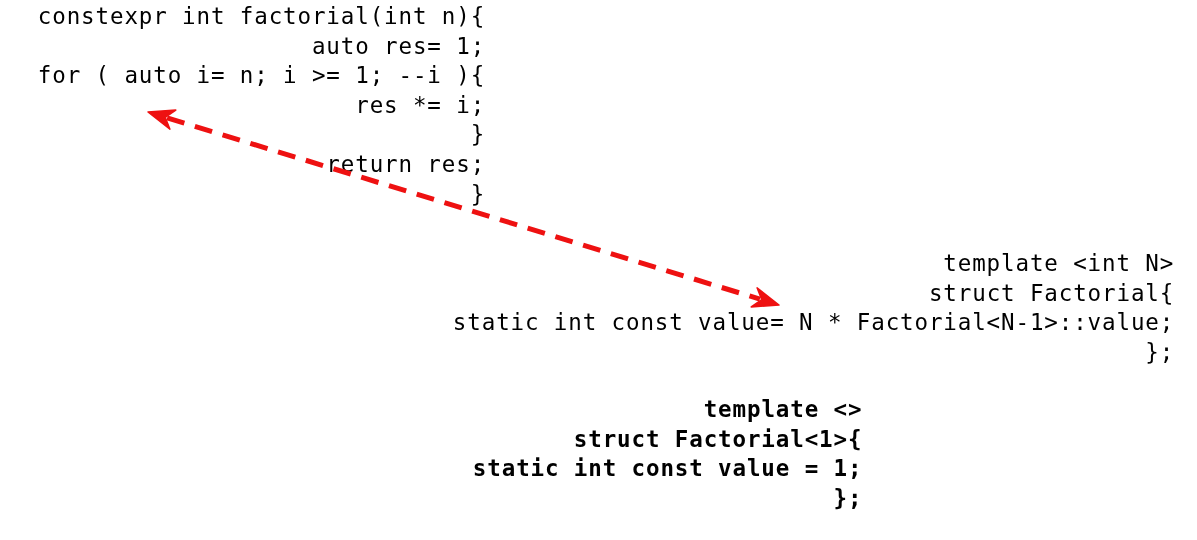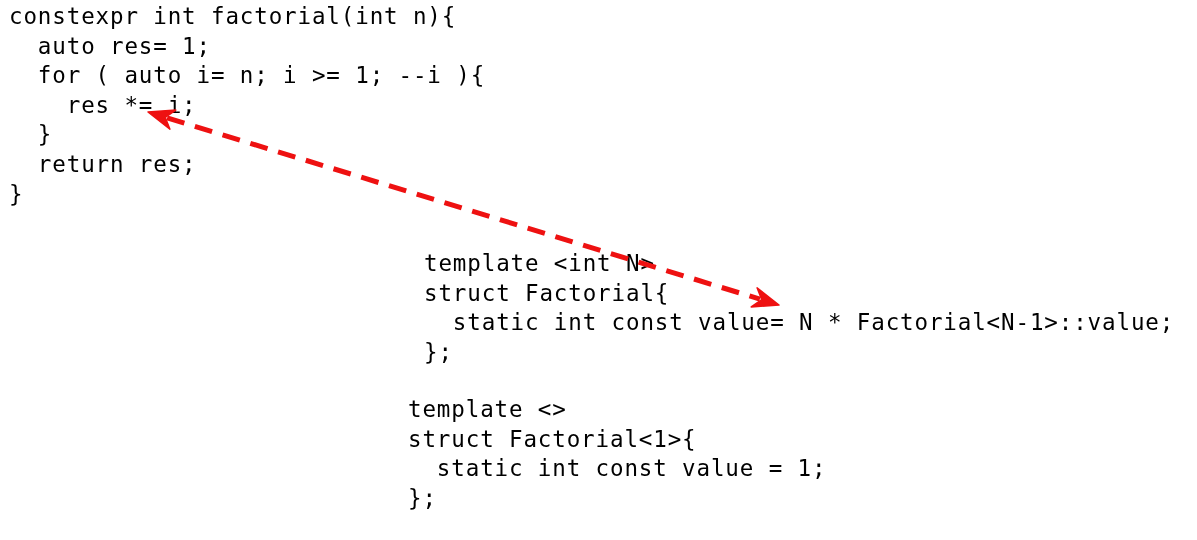--- a/index.html
+++ b/index.html
@@ -8,42 +8,44 @@
     padding: 0;
     background: #ffffff;
   }
   #canvas {
     position: relative;
     width: 1197px;
     height: 540px;
     background: #ffffff;
     overflow: hidden;
     font-family: "DejaVu Sans Mono", "Liberation Mono", monospace;
+    text-align: right;
   }
   .code-block {
     position: absolute;
     white-space: pre;
     font-family: "DejaVu Sans Mono", "Liberation Mono", monospace;
     font-size: 22.5px;
     line-height: 29.6px;
     letter-spacing: 0.88px;
     color: #000000;
     margin: 0;
   }
   #block-constexpr {
     left: 9px;
     top: 2px;
   }
   #block-template-general {
     left: 424px;
     top: 249px;
   }
   #block-template-specialization {
-    left: 408px;
+    left: 444px;
     top: 395px;
+    font-weight: bold;
   }
   #arrow-layer {
     position: absolute;
     left: 0;
     top: 0;
     width: 1197px;
     height: 540px;
     pointer-events: none;
   }
 </style>

